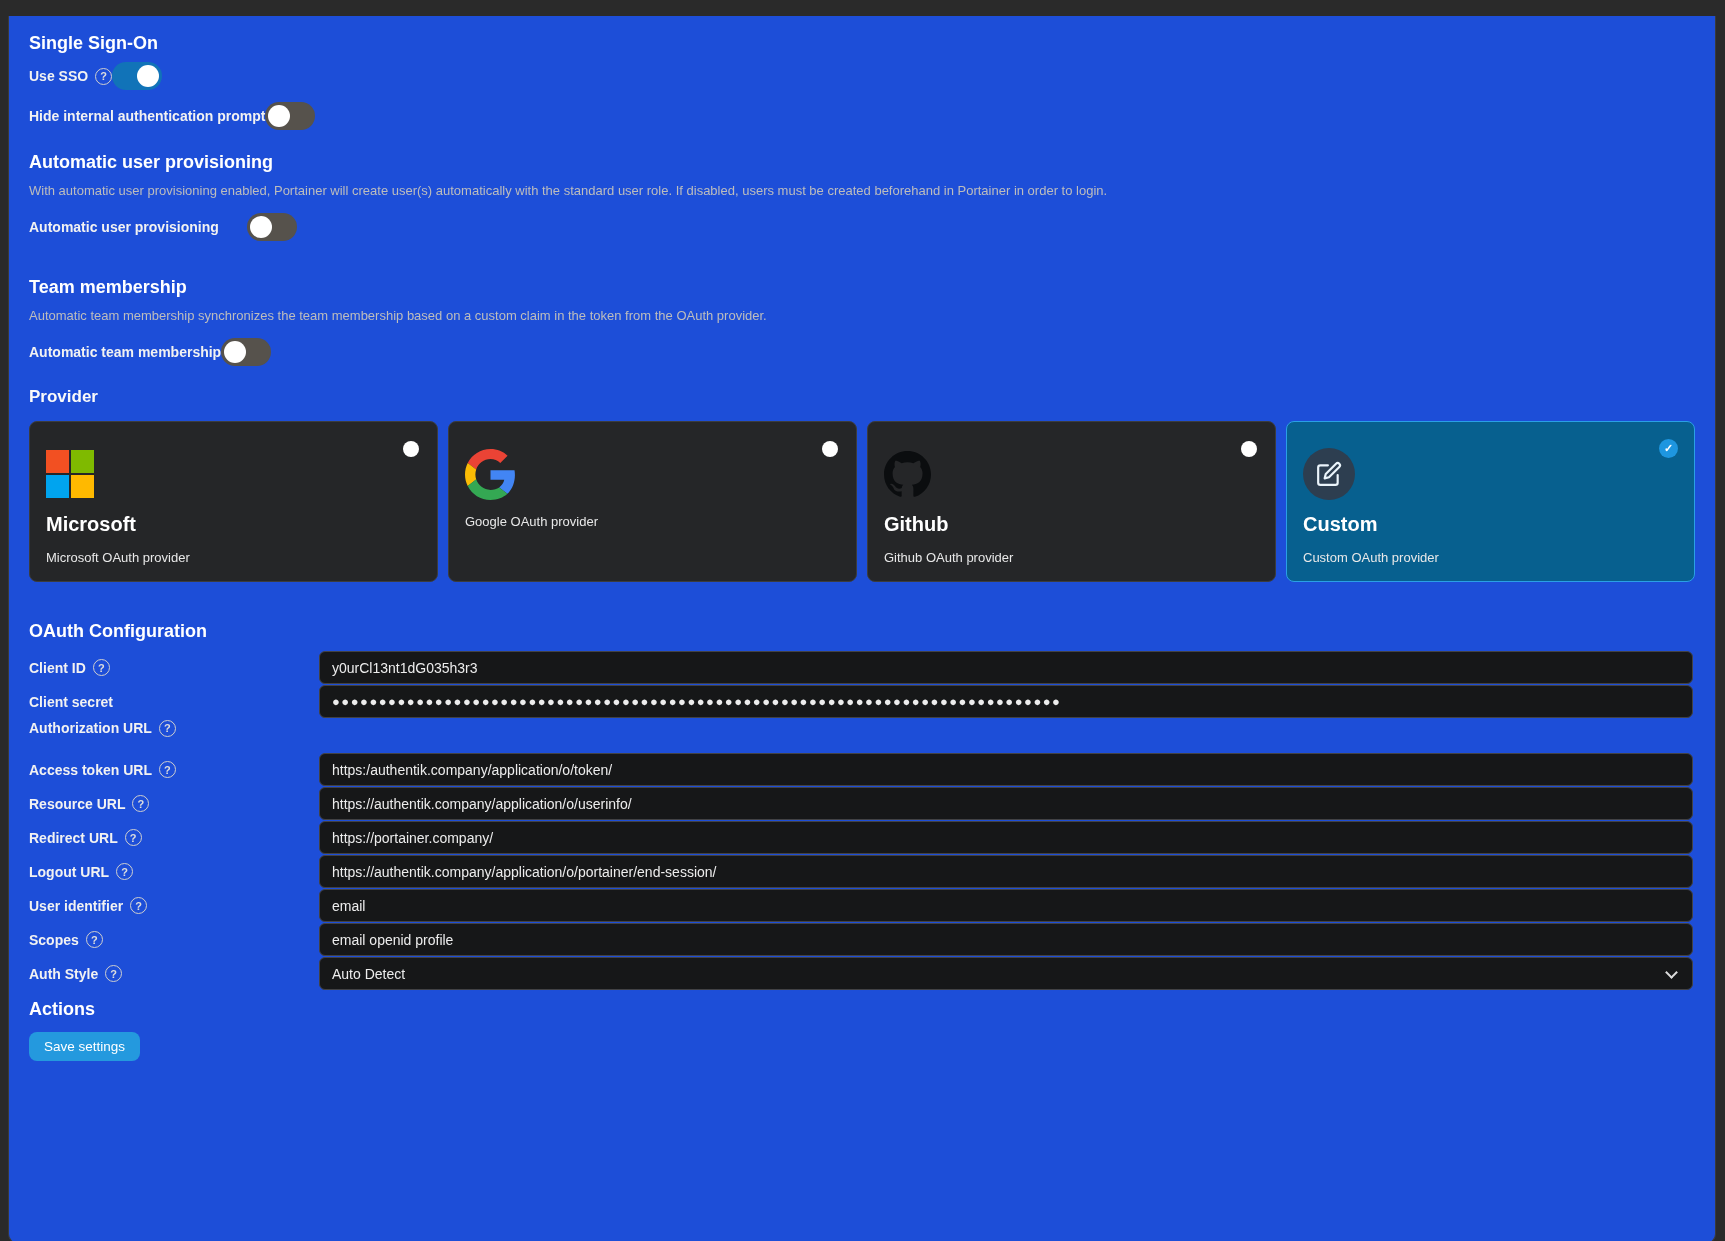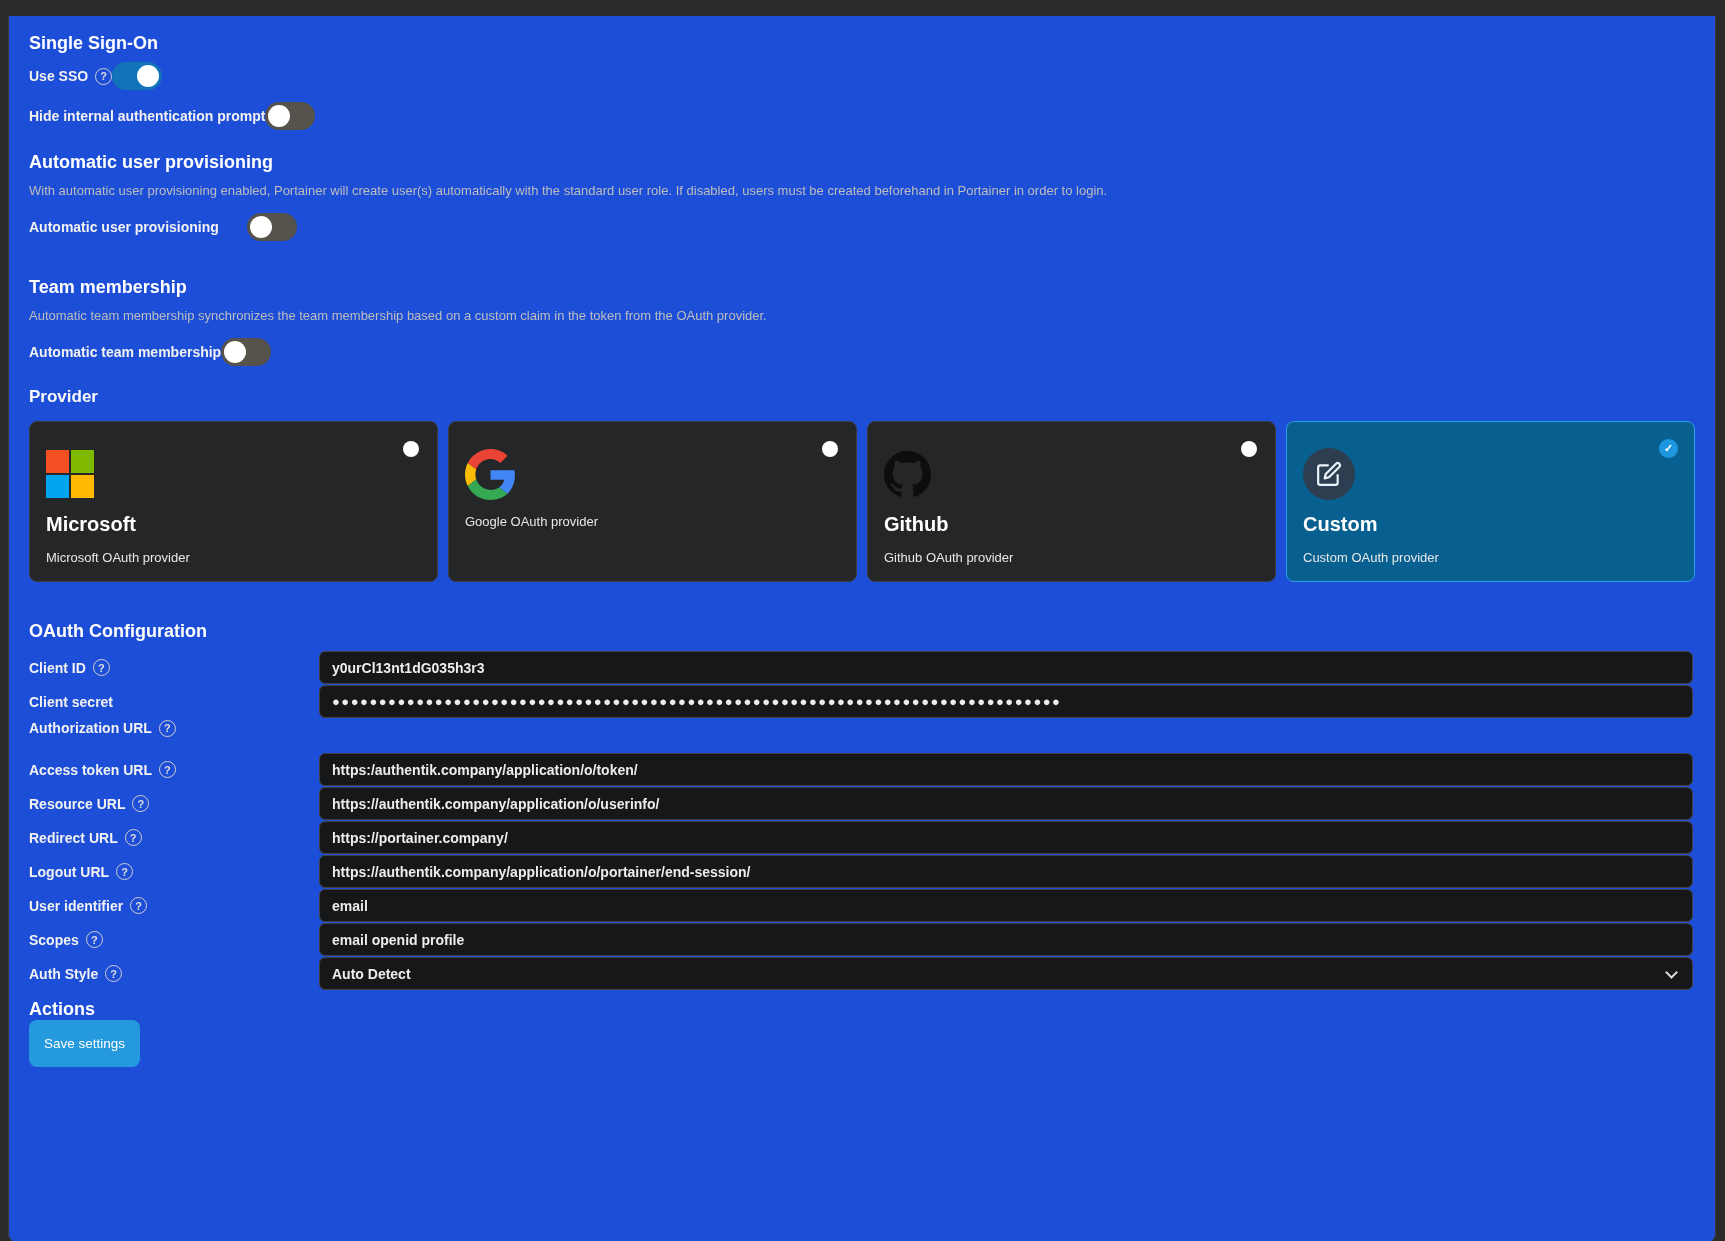--- a/index.html
+++ b/index.html
@@ -73,35 +73,35 @@
     display:flex; align-items:center; justify-content:center;
   }
 
   
   .field-row { display:grid; grid-template-columns:290px 1fr; align-items:center; height:18px; margin-top:16px; }
   .field-label { display:flex; align-items:center; font-size:14px; font-weight:600; color:#f2f2f2; }
   .field-input, .select {
     height:33px; width:1374px; background:#161718;
     border:1px solid #424244; border-radius:6px;
     color:#ededed; font-size:14px; font-family:"Liberation Sans", sans-serif;
-    padding:8px 12px; outline:none;font-weight:bold;
+    padding:8px 12px; outline:none;
   }
   .field-input.masked { letter-spacing:1.5px; font-size:13px; }
   .select { display:flex; align-items:center; position:relative; cursor:pointer; }
   .chev {
     position:absolute; right:16px; top:10px;
     width:9px; height:9px;
     border-right:2px solid #dcdcdc; border-bottom:2px solid #dcdcdc;
     transform:rotate(45deg);
   }
   .save-btn {
-    display:inline-block; 
+    display:inline-block; margin-top:12px;
     background:#2499de; color:#ffffff; border:none; border-radius:8px;
     font-size:13.5px; font-family:"Liberation Sans", sans-serif;
-    padding:16px 15px; cursor:pointer;
+    padding:7px 15px; cursor:pointer;
   }
 
   
   .mt7{margin-top:7px;} .mt9{margin-top:9px;} .mt10{margin-top:10px;} .mt13{margin-top:13px;} .mt19{margin-top:19px;}
   .mt20{margin-top:20px;} .mt23{margin-top:23px;} .mt34{margin-top:34px;} .mt38{margin-top:38px;}
   .gap10{} .gap28{gap:28px;}
 </style>
 </head>
 <body>
 

